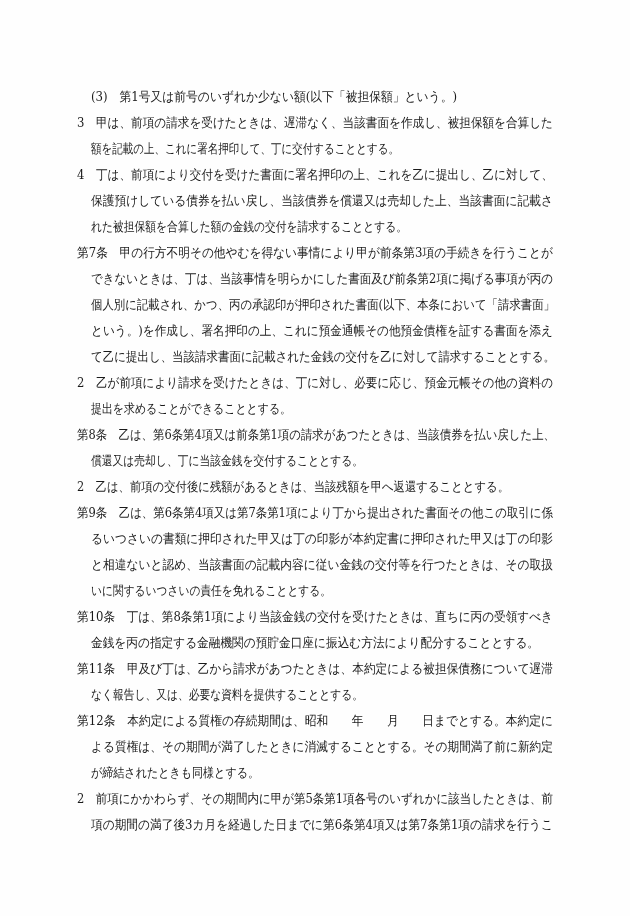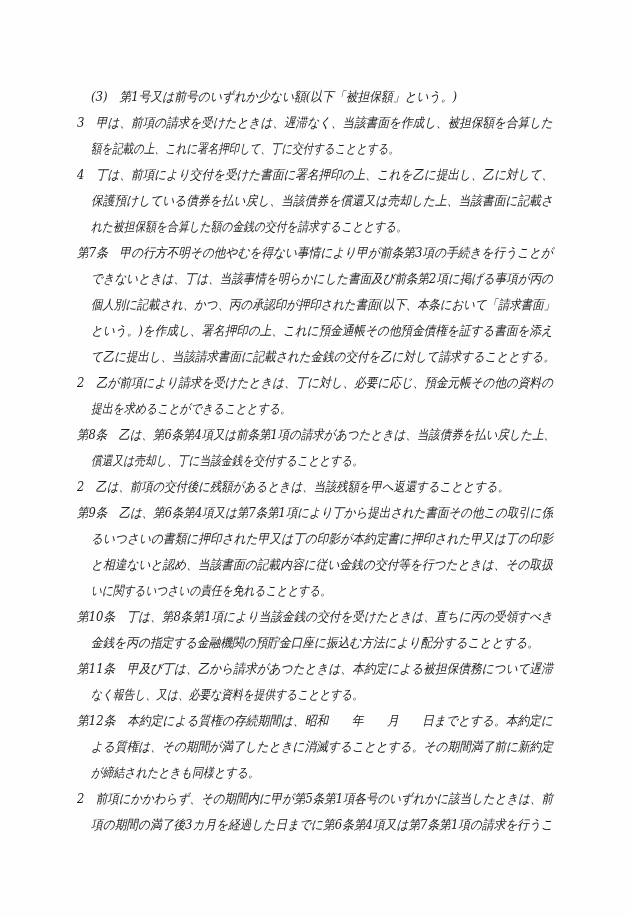--- a/index.html
+++ b/index.html
@@ -1,21 +1,21 @@
 <!DOCTYPE html>
 <html><head>
 <meta charset="utf-8">
 <style>
   html, body { margin: 0; padding: 0; }
   body {
     width: 630px; height: 916px; background: #ffffff; overflow: hidden;
     font-family: "DejaVu Serif", "Liberation Serif", serif;
     color: #1a1a1a;
   }
-  .page { position: relative; width: 630px; height: 916px; background: #fefefe; font-style: italic; }
+  .page { position: relative; width: 630px; height: 916px; background: #fefefe; }
   .line {
     position: absolute; white-space: nowrap; font-size: 13px; line-height: 16px;
     transform-origin: left center;
   }
 </style>
 </head>
 <body>
 
 <div class="page" id="page">
     <div class="line" style="left: 91px; top: 89px; transform: scaleX(0.90552);">(3)　第1号又は前号のいずれか少ない額(以下「被担保額」という。)</div>

